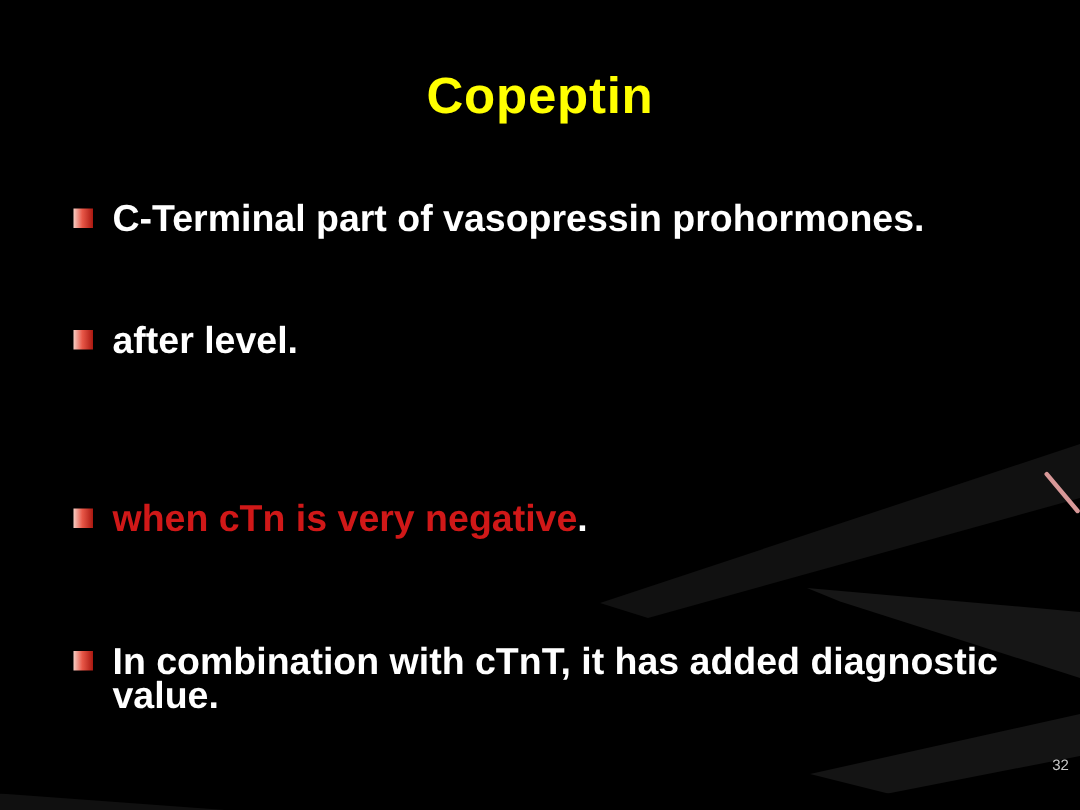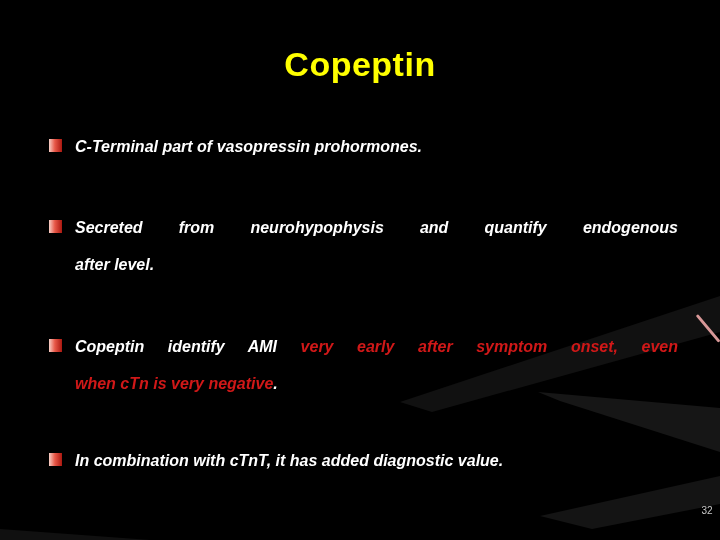--- a/index.html
+++ b/index.html
@@ -24,32 +24,31 @@
     transform:rotate(50deg);transform-origin:left top;border-radius:2px;
   }
   .title{
     position:absolute;left:0;top:45px;width:720px;
     text-align:center;
     font-size:34px;line-height:38px;letter-spacing:0.5px;
     color:var(--title-color,#ffff00);
     margin:0;
   }
   .bullet{position:absolute;left:49px;width:630px;}
-  .b1{top:135px;} .b2{top:216px;} .b3{top:335px;} .b4{top:449px;}
+  .b1{top:135px;} .b2{top:216px;} .b3{top:335px;} .b4{top:430px;}
   .marker{
     position:absolute;left:0;top:4px;width:13px;height:13px;
     background:linear-gradient(90deg,var(--bullet-from,#f7cfc6) 0%,#e85848 45%,var(--bullet-to,#aa1810) 100%);
   }
   .text-block{margin-left:26px;width:603px;}
   .line{
-    font-size:16px;line-height:23px;
+    font-size:25px;line-height:23px;
     color:var(--body-color,#fff);
     margin:0 0 14px 0;
     white-space:normal;
-    font-style:italic;
   }
   .line:last-child{margin-bottom:0;}
   .justify{text-align:justify;text-align-last:justify;}
   .seg-white{color:var(--body-color,#fff);}
   .seg-red{color:var(--red-color,#d01818);}
   .page-number{
     position:absolute;left:687px;top:505px;width:40px;
     font-size:10px;font-weight:400;text-align:center;
     color:#c8c8c8;
   }
@@ -72,29 +71,27 @@
   <div class="bullet b1">
     <span class="marker"></span>
     <div class="text-block">
       <div class="line"><span class="seg-white">C-Terminal part of vasopressin prohormones.</span></div>
     </div>
   </div>
 
   <div class="bullet b2">
     <span class="marker"></span>
     <div class="text-block">
-      <div class="line justify"><span class="seg-white">Secreted from neurohypophysis and quantify endogenous</span></div>
       <div class="line"><span class="seg-white">after level.</span></div>
     </div>
   </div>
 
   <div class="bullet b3">
     <span class="marker"></span>
     <div class="text-block">
-      <div class="line justify"><span class="seg-white">Copeptin identify AMI </span><span class="seg-red">very early after symptom onset, even</span></div>
       <div class="line"><span class="seg-red">when cTn is very negative</span><span class="seg-white">.</span></div>
     </div>
   </div>
 
   <div class="bullet b4">
     <span class="marker"></span>
     <div class="text-block">
       <div class="line"><span class="seg-white">In combination with cTnT, it has added diagnostic value.</span></div>
     </div>
   </div>

